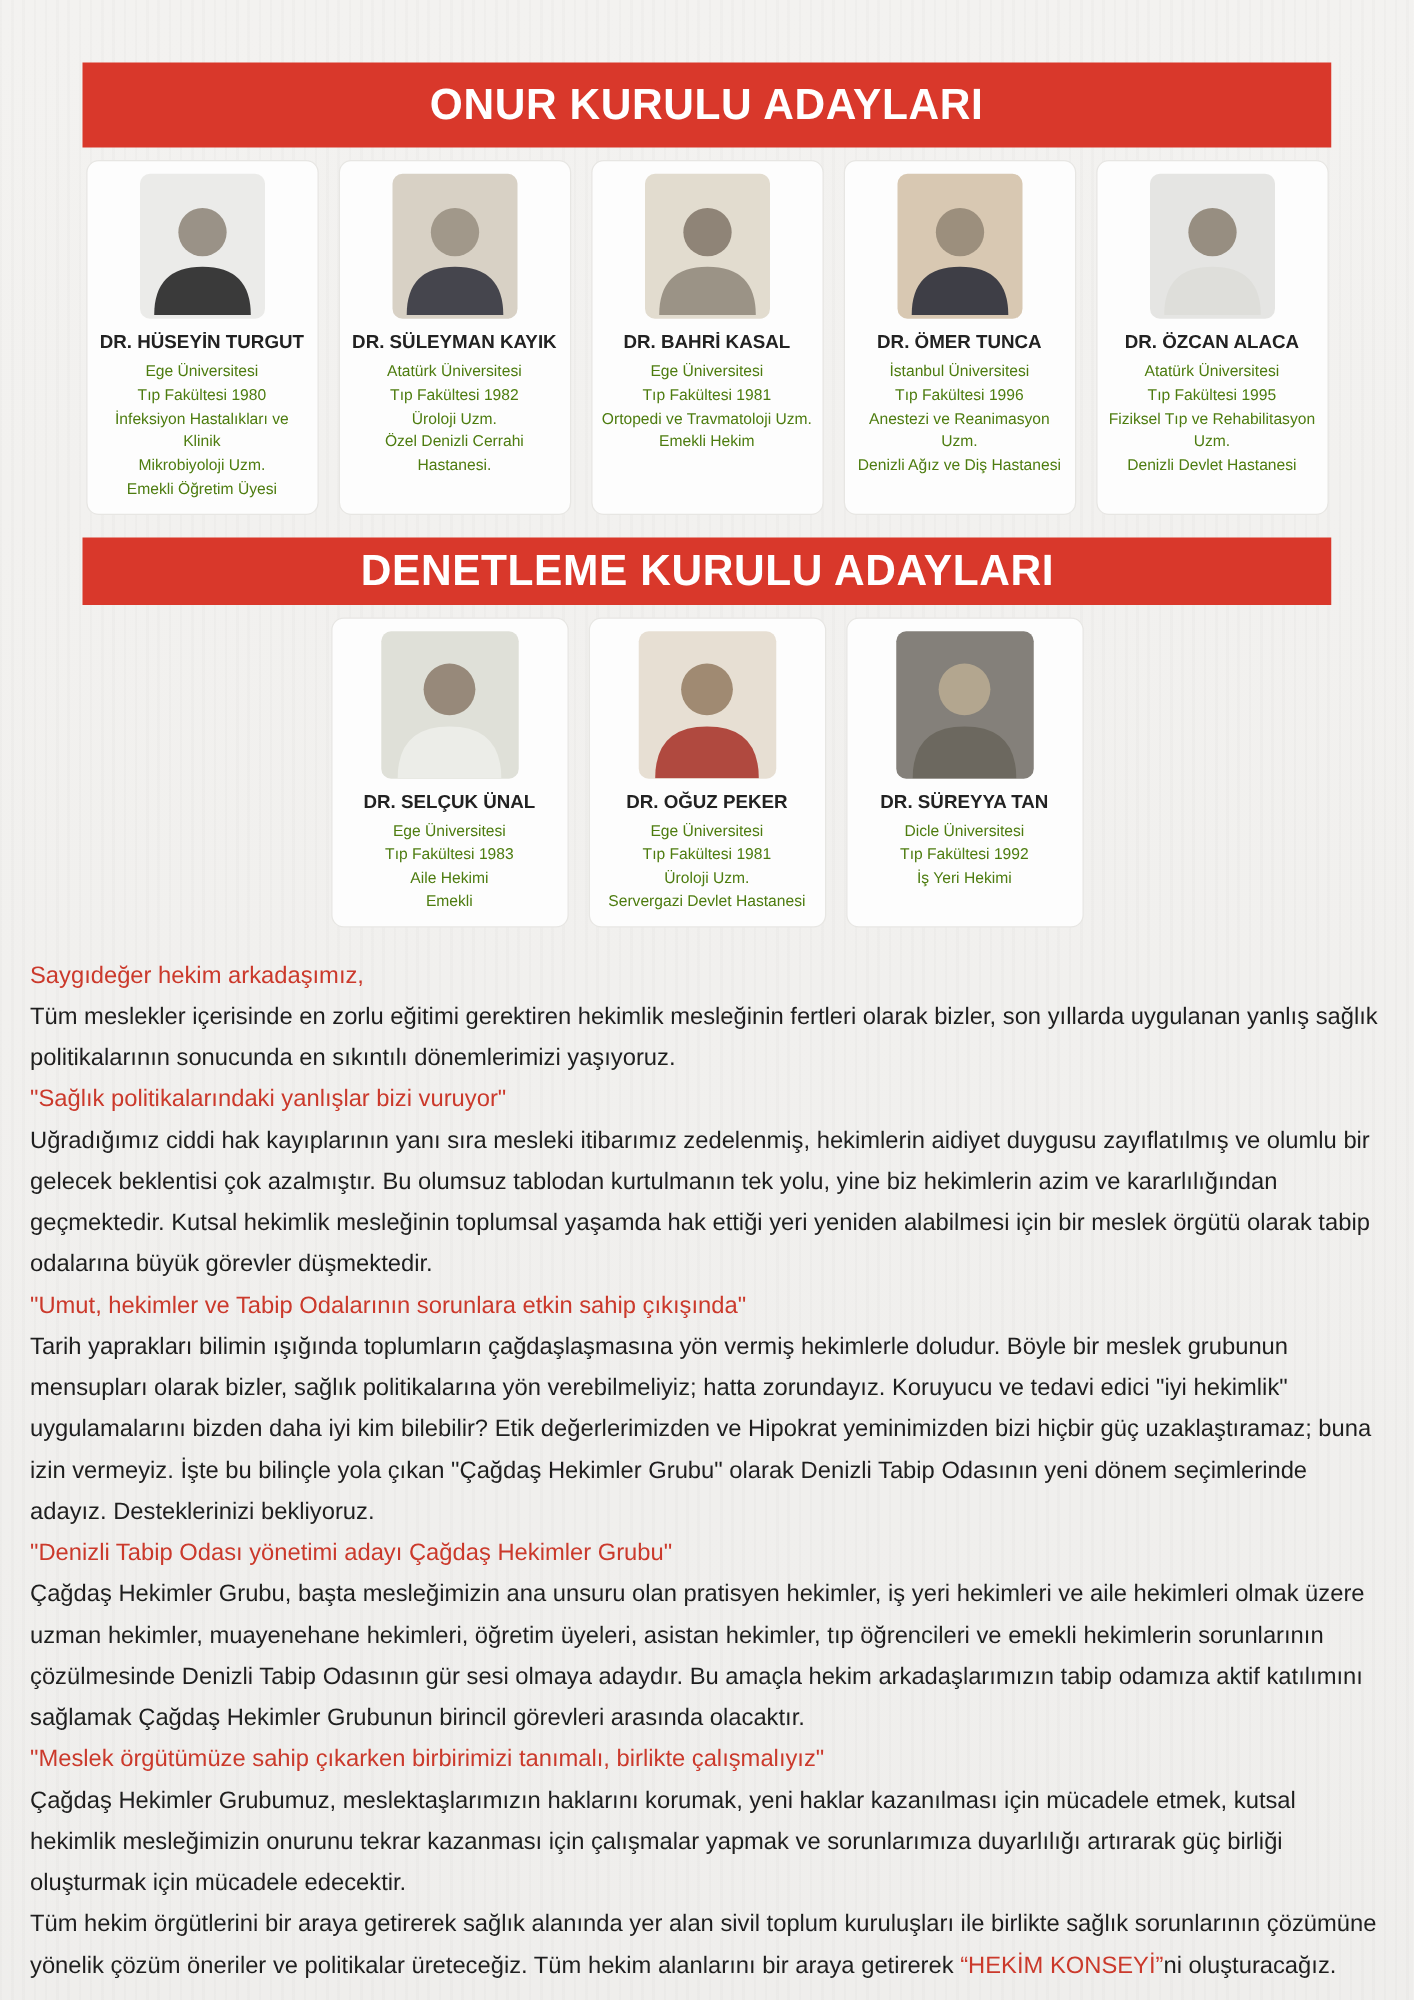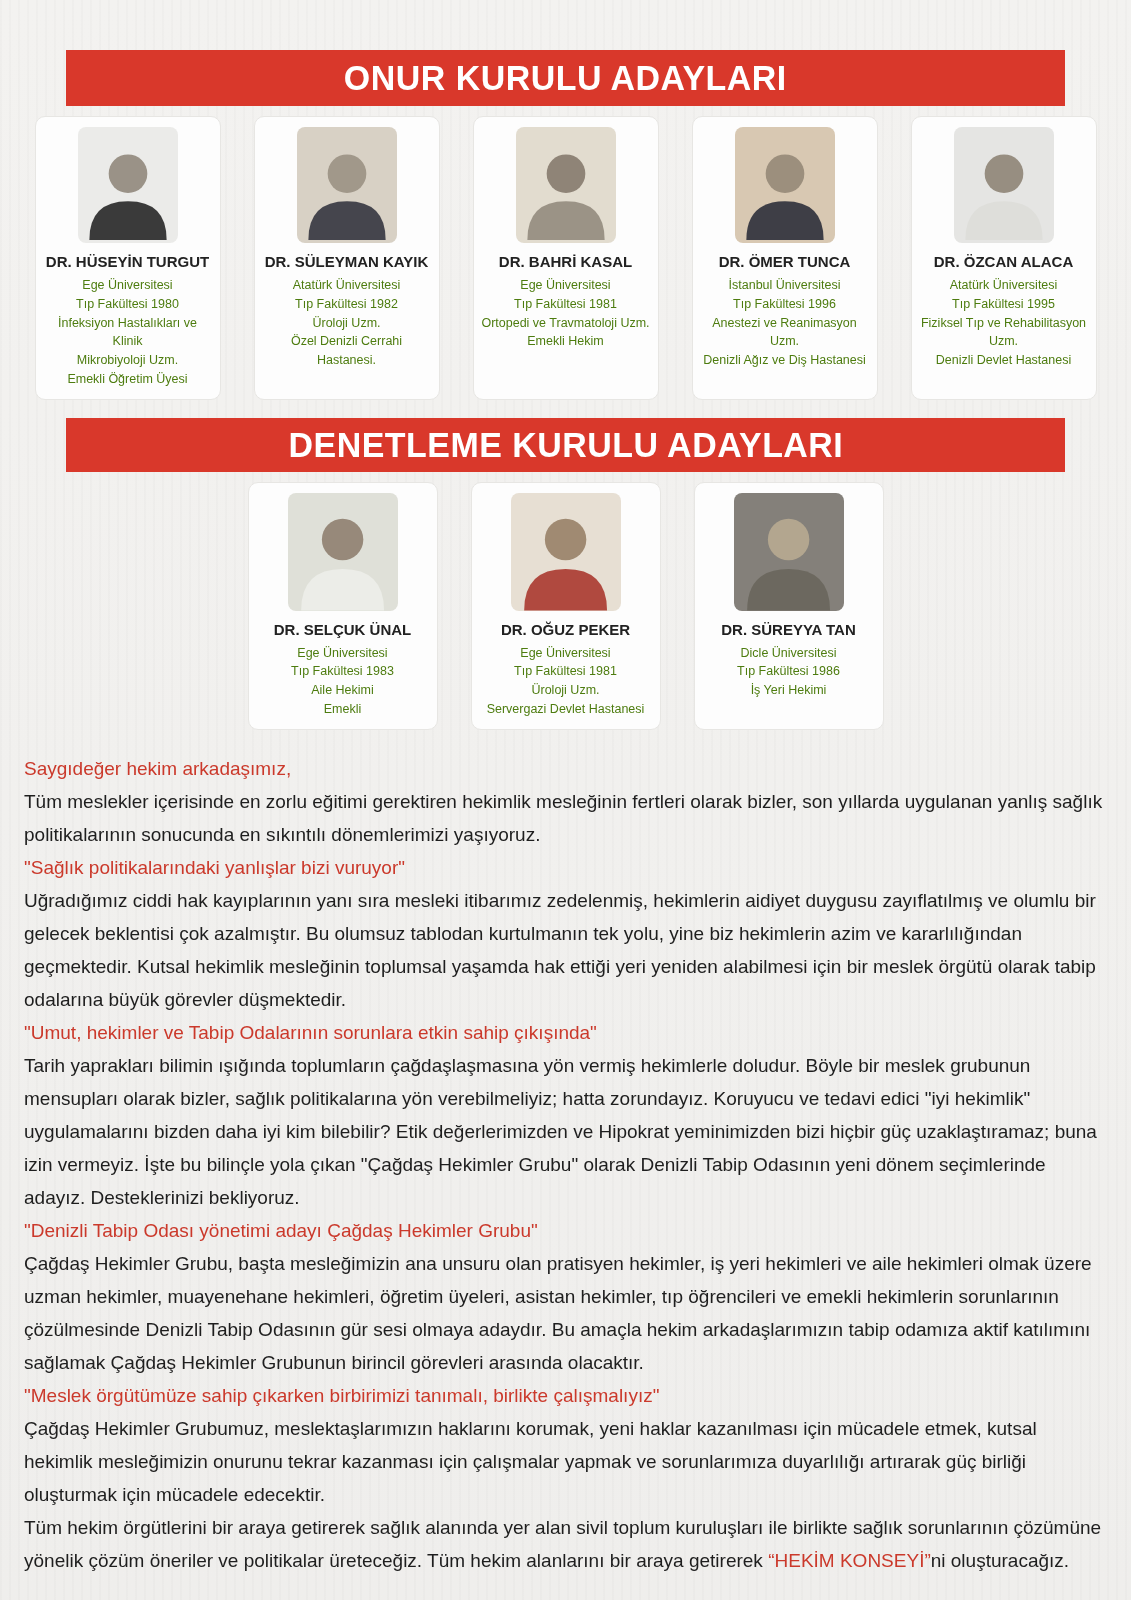--- a/index.html
+++ b/index.html
@@ -10,37 +10,37 @@
     background-color:#f1f0ee;
     background-image:
       repeating-linear-gradient(90deg, rgba(0,0,0,0.015) 0 2px, transparent 2px 9px),
       linear-gradient(#f3f2f0,#efeeec);
     overflow:hidden;
     box-sizing:border-box;
     padding-top:50px;
   }
   .banner {
     margin:0 66px;
-    height:56px;
+    height:68px;
     background:#d9382b;
     display:flex; align-items:center; justify-content:center;
   }
   .banner.second { height:54px; margin-top:18px; }
   .banner-title {
     color:#ffffff;
     font-size:35px;
     font-weight:bold;
     letter-spacing:0.5px;
     transform:scaleX(0.97);
     white-space:nowrap;
   }
   .cards-row {
     display:flex;
     justify-content:center;
-    gap:33px;
+    gap:16px;
     margin-top:10px;
   }
   .card {
     width:186px;
     min-height:232px;
     background:#fdfdfd;
     border:1px solid #e7e6e3;
     border-radius:10px;
     box-sizing:border-box;
     padding:10px 6px 10px;
@@ -209,21 +209,21 @@
       <div class="card">
         <div class="photo" style="--photo-bg: #84807a; --fig: #6c685f; --head: #b3a68f;">
           <svg viewBox="0 0 100 110">
             <circle cx="50" cy="38" r="21" fill="var(--head,#9a9287)"></circle>
             <path d="M8 110 Q8 68 50 68 Q92 68 92 110 Z" fill="var(--fig,#555)"></path>
           </svg>
         </div>
         <div class="cand-name">DR. SÜREYYA TAN</div>
         <div class="cand-details">
           <div>Dicle Üniversitesi</div>
-          <div>Tıp Fakültesi 1986</div>
+          <div>Tıp Fakültesi 1992</div>
           <div>İş Yeri Hekimi</div>
         </div>
       </div>
     </div>
 
   <div class="letter">
       <p class="lp red"><span>Saygıdeğer hekim arkadaşımız,</span></p>
       <p class="lp body"><span>Tüm meslekler içerisinde en zorlu eğitimi gerektiren hekimlik mesleğinin fertleri olarak bizler, son yıllarda uygulanan yanlış sağlık politikalarının sonucunda en sıkıntılı dönemlerimizi yaşıyoruz.</span></p>
       <p class="lp red"><span>"Sağlık politikalarındaki yanlışlar bizi vuruyor"</span></p>
       <p class="lp body"><span>Uğradığımız ciddi hak kayıplarının yanı sıra mesleki itibarımız zedelenmiş, hekimlerin aidiyet duygusu zayıflatılmış ve olumlu bir gelecek beklentisi çok azalmıştır. Bu olumsuz tablodan kurtulmanın tek yolu, yine biz hekimlerin azim ve kararlılığından geçmektedir. Kutsal hekimlik mesleğinin toplumsal yaşamda hak ettiği yeri yeniden alabilmesi için bir meslek örgütü olarak tabip odalarına büyük görevler düşmektedir.</span></p>

